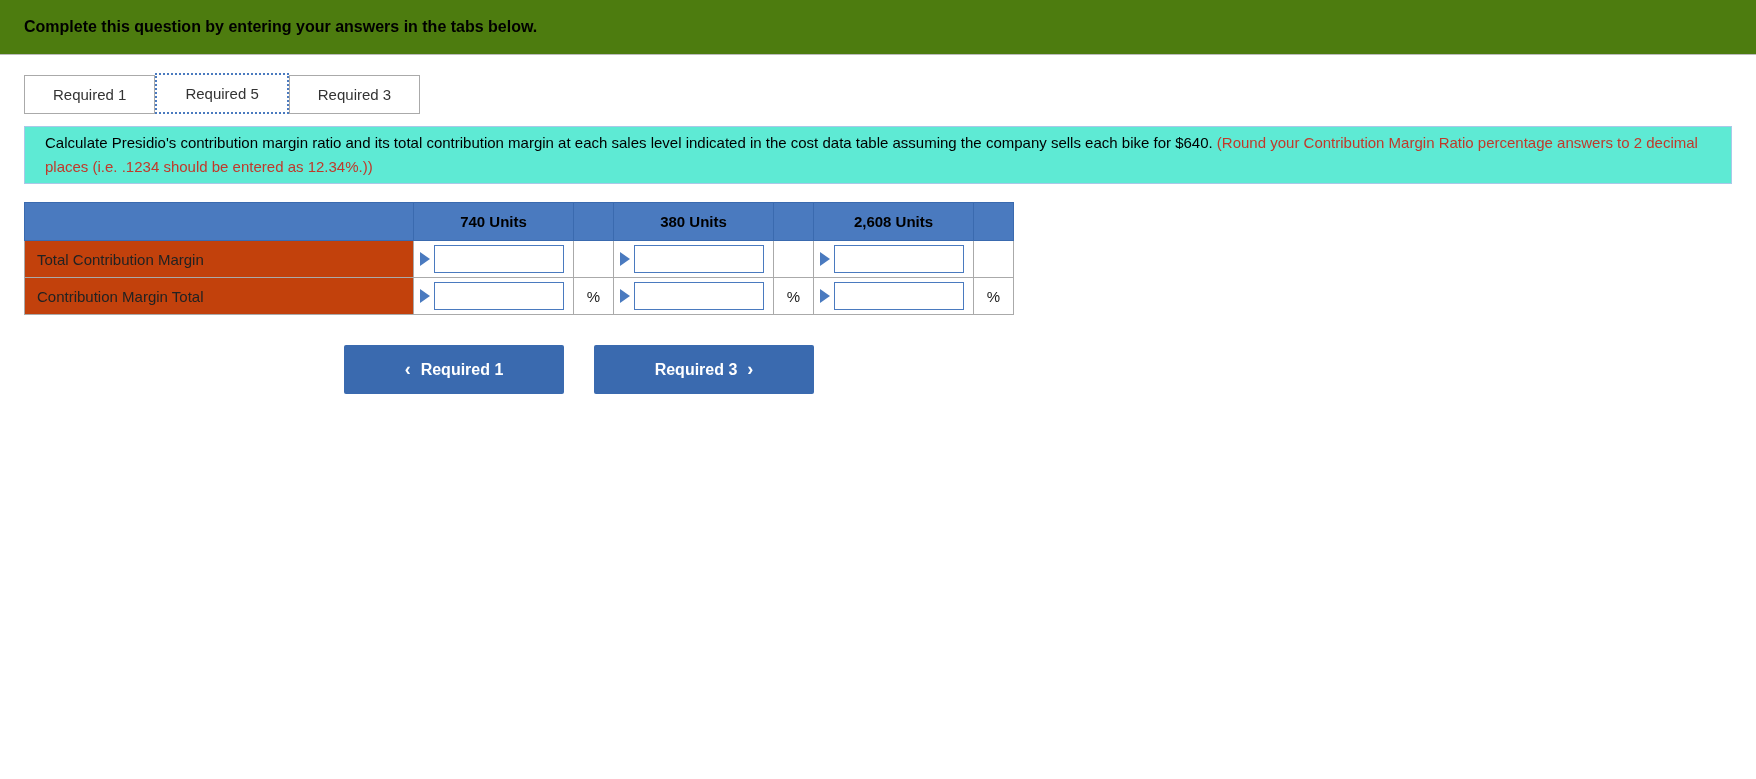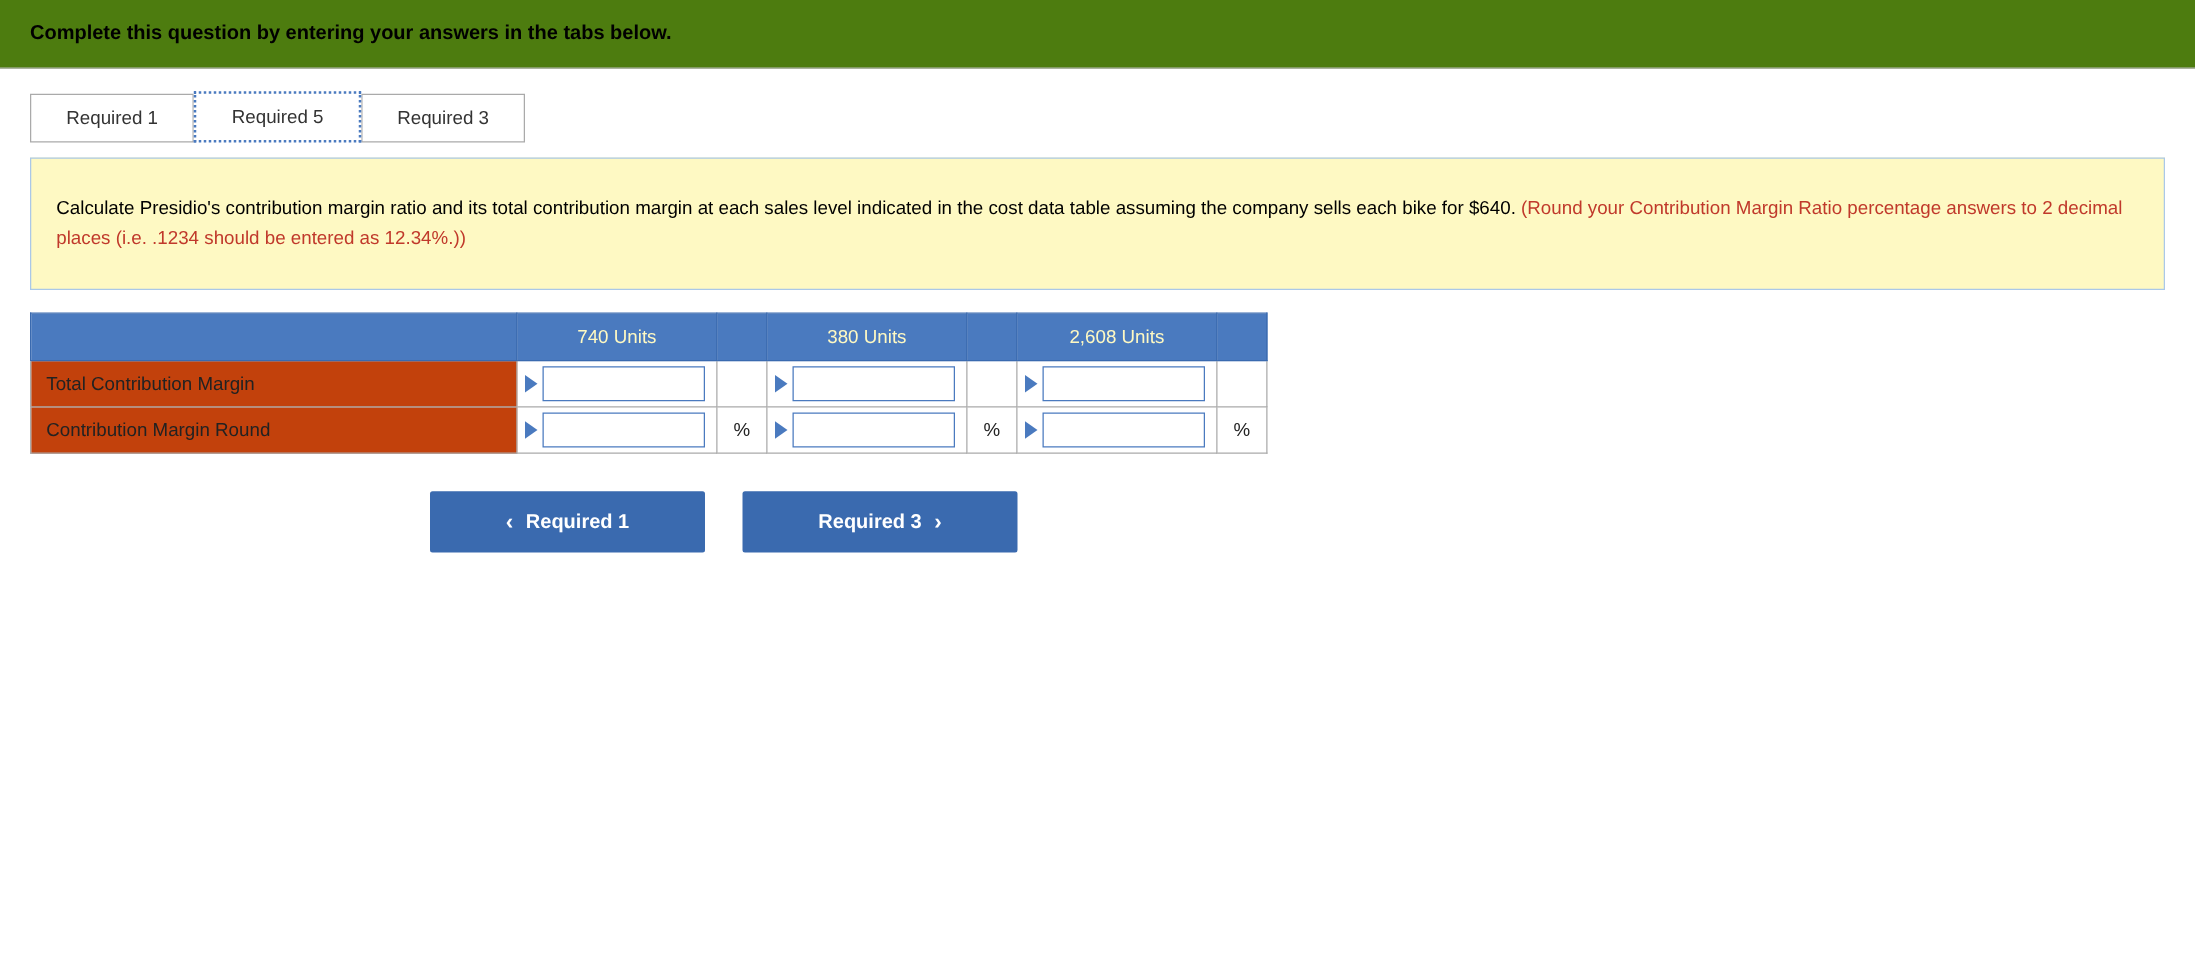--- a/index.html
+++ b/index.html
@@ -46,47 +46,47 @@
 
     .tab:not(.active) {
       background: #fff;
     }
 
     .content-area {
       padding: 0 24px 24px 24px;
     }
 
     .instruction-box {
-      background: #fef9c3;
+      background: #5eead4;
       border: 1px solid #aac8e8;
-      padding: 28px 20px;
+      padding: 4px 20px;
       margin: 12px 0 18px 0;
       font-size: 15px;
       line-height: 1.6;
       color: #000;
     }
 
     .instruction-box .red-text {
       color: #c0392b;
     }
 
     .data-table {
       border-collapse: collapse;
       width: 990px;
       margin-bottom: 30px;
     }
 
     .data-table th {
       background: #4a7abf;
-      color: #fef9c3;
+      color: #000000;
       text-align: center;
       padding: 10px 16px;
       border: 1px solid #3a6aaf;
       font-size: 15px;
-      font-weight: normal;
+      font-weight: bold;
     }
 
     .data-table th.empty-header {
       background: #4a7abf;
       min-width: 220px;
     }
 
     .data-table td {
       border: 1px solid #aaa;
       padding: 8px 12px;
@@ -235,21 +235,21 @@
           <div class="input-wrapper">
             <span class="arrow-indicator"></span>
             <input type="text" class="data-input" value="" style="">
           </div>
         </td>
         <td class="percent-cell"></td>
       </tr>
 
       <tr>
         <td class="row-label">
-          <span>Contribution Margin Round</span>
+          <span>Contribution Margin Total</span>
         </td>
         <td class="input-cell">
           <div class="input-wrapper">
             <span class="arrow-indicator"></span>
             <input type="text" class="data-input" value="" style="">
           </div>
         </td>
         <td class="percent-cell">%</td>
         <td class="input-cell">
           <div class="input-wrapper">

